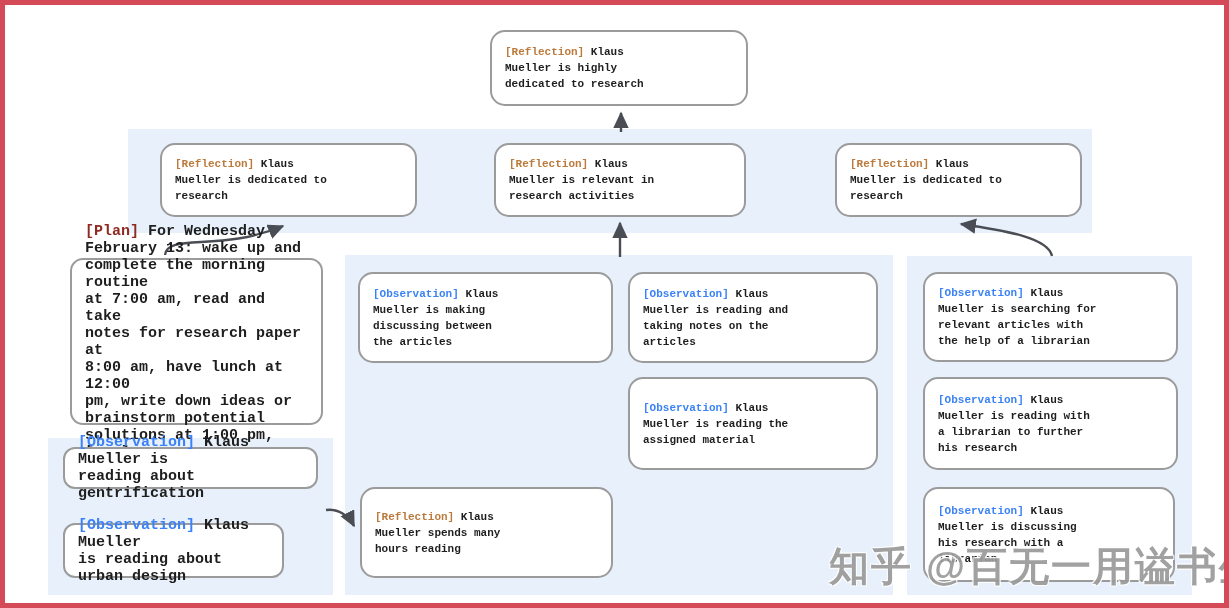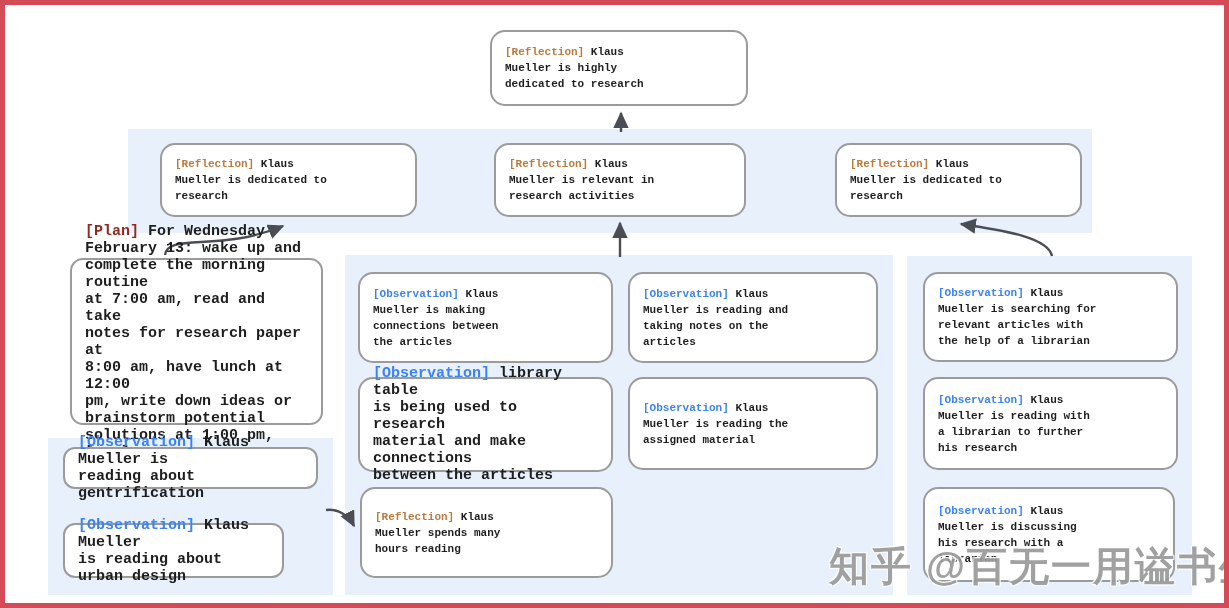--- a/index.html
+++ b/index.html
@@ -117,28 +117,22 @@
 reading about gentrification</span></div>
   </div>
   <div class="card fs-small" style="left:58px; top:518px; width:221px; height:55px; border-radius:12px;">
     <div class="txt"><span class="lbl lbl-observation">[Observation]</span><span>Klaus Mueller
 is reading about urban design</span></div>
   </div>
 
   <div class="card" style="left:353px; top:267px; width:255px; height:91px;">
     <div class="txt"><span class="lbl lbl-observation">[Observation]</span><span>Klaus
 Mueller is making
-connections between
+discussing between
 the articles</span></div>
-  </div>
-  <div class="card fs-small" style="left:353px; top:372px; width:255px; height:95px;">
-    <div class="txt"><span class="lbl lbl-observation">[Observation]</span><span>library table
-is being used to research
-material and make connections
-between the articles</span></div>
   </div>
   <div class="card" style="left:355px; top:482px; width:253px; height:91px;">
     <div class="txt"><span class="lbl lbl-reflection">[Reflection]</span><span>Klaus
 Mueller spends many
 hours reading</span></div>
   </div>
 
   <div class="card" style="left:623px; top:267px; width:250px; height:91px;">
     <div class="txt"><span class="lbl lbl-observation">[Observation]</span><span>Klaus
 Mueller is reading and

